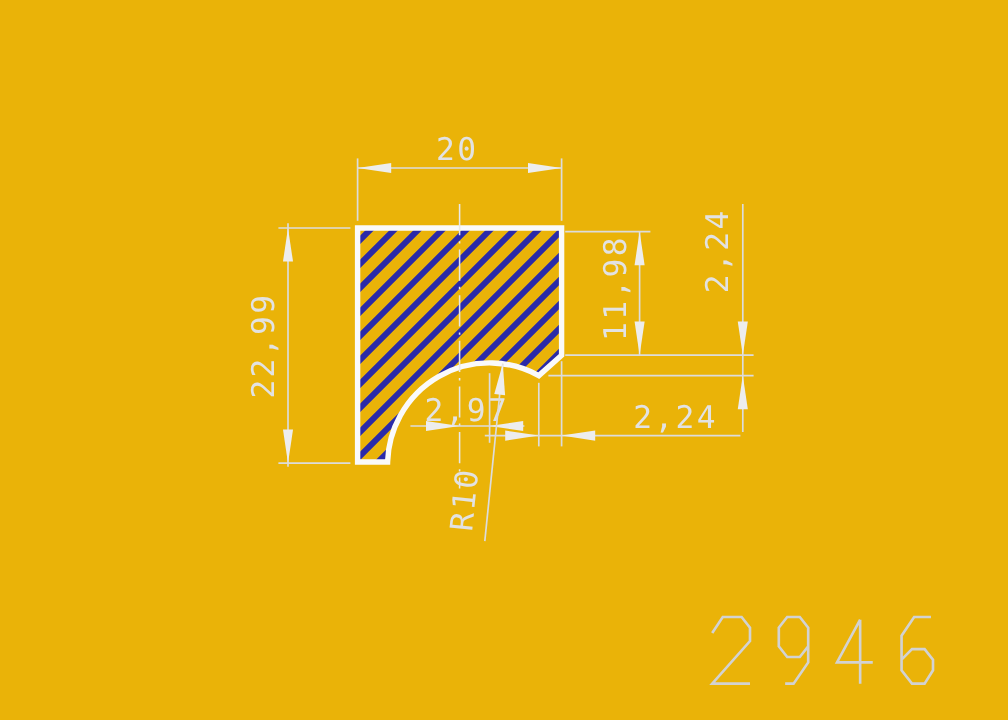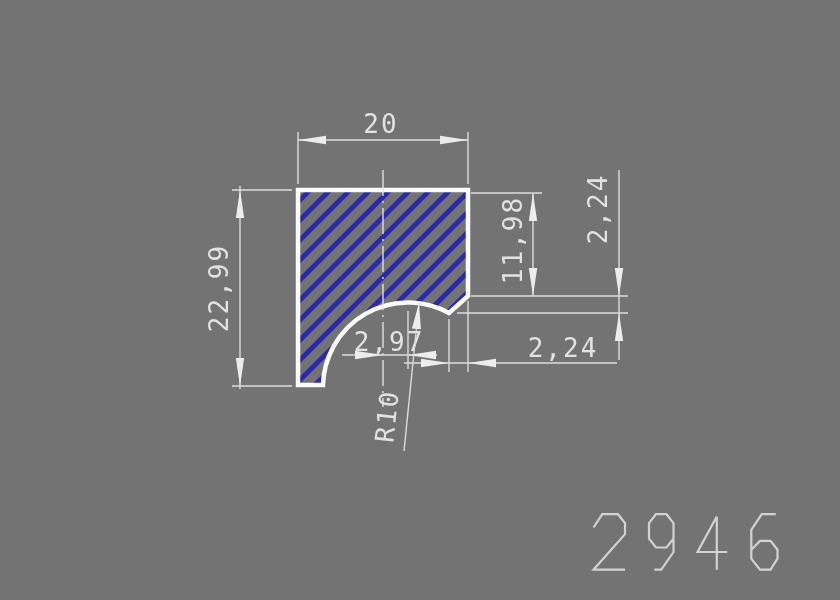--- a/index.html
+++ b/index.html
@@ -1,18 +1,18 @@
 <!DOCTYPE html>
 <html><head>
 <meta charset="utf-8">
 <style>
   html,body{margin:0;padding:0;background:#1c1e21;}
   .stage{
     position:relative;width:840px;height:600px;
-    background:#737373;overflow:hidden;
+    background:#eab308;overflow:hidden;
     font-family:"DejaVu Sans Mono", monospace;
   }
   svg{position:absolute;left:0;top:0;}
   .outline{fill:url(#hatch);stroke:#fafafa;stroke-width:4.5;stroke-linejoin:miter;}
   .dimline{stroke:#dcdcdc;stroke-width:1.4;fill:none;}
   .centerline{stroke:#e8e8e8;stroke-width:1.3;fill:none;stroke-dasharray:26 5 2 5;}
   .arrow{fill:#ededed;stroke:none;}
   .dimtext{
     font-family:"DejaVu Sans Mono", monospace;
     font-size:26px;letter-spacing:2px;fill:#e2e2e2;

